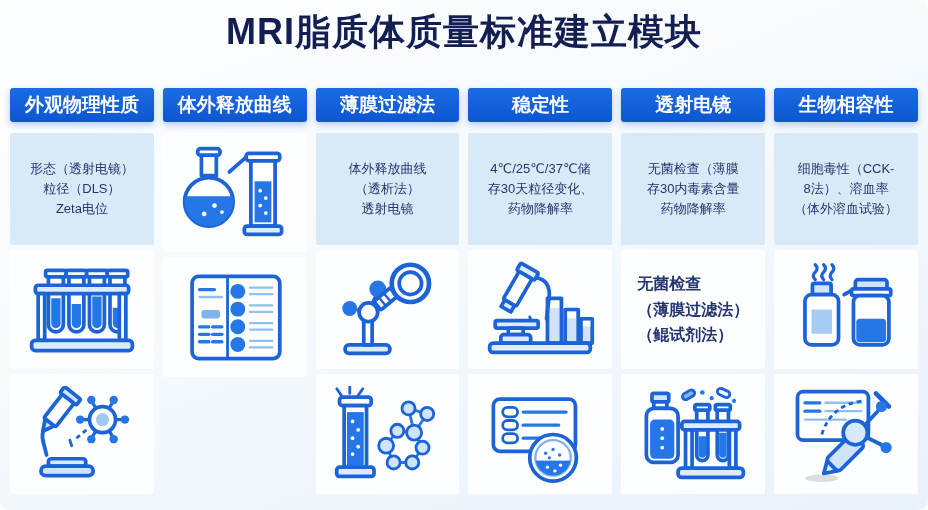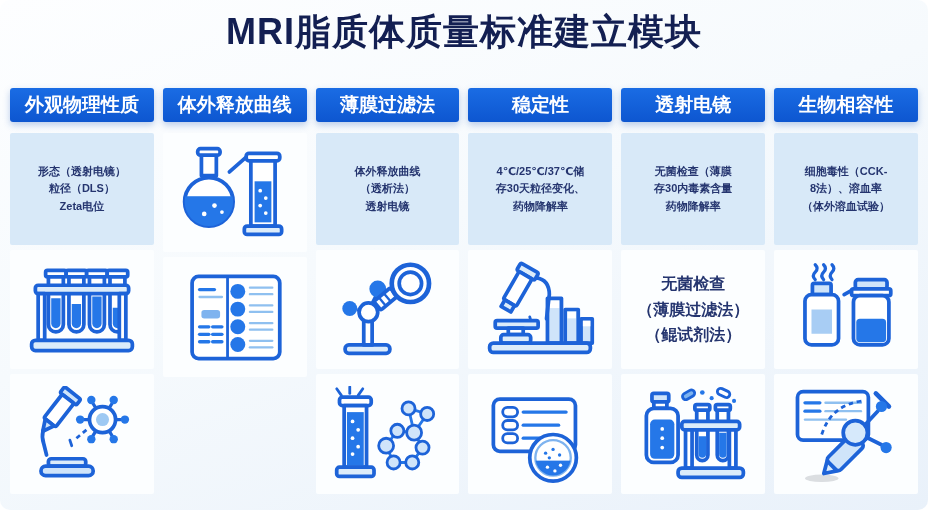--- a/index.html
+++ b/index.html
@@ -11,27 +11,27 @@
   .grid{position:absolute;top:88px;left:10px;width:908px;
         display:grid;grid-template-columns:repeat(6,1fr);column-gap:9px;}
   .col{display:flex;flex-direction:column;}
   .hdr{height:34px;margin-bottom:11px;border-radius:3px;
        background:linear-gradient(180deg,#1a6ce4 0%,#0d56d0 100%);
        box-shadow:0 3px 7px rgba(17,78,180,.28);
        display:flex;align-items:center;justify-content:center;
        color:#ffffff;font-size:19px;font-weight:700;white-space:nowrap;}
   .desc{height:112px;margin-bottom:5px;background:#d8e9f8;border-radius:2px;
         display:flex;align-items:center;justify-content:center;text-align:center;
-        color:#25356f;font-size:11px;font-weight:700;line-height:1.55;
+        color:#25356f;font-size:13px;font-weight:400;line-height:1.55;
         white-space:pre-line;padding:0 2px;box-sizing:border-box;}
   .cell{height:119px;margin-bottom:5px;background:#fcfeff;border-radius:2px;
         display:flex;align-items:center;justify-content:center;}
   .cell.last{height:120px;margin-bottom:0;}
   .celltext{color:#25356f;font-size:16px;font-weight:700;line-height:1.6;
-        text-align:center;white-space:pre-line;}
+        text-align:left;white-space:pre-line;}
   svg{display:block;}
   .st{stroke:#1d63d8;stroke-width:4;fill:#fff;stroke-linejoin:round;stroke-linecap:round;}
   .st3{stroke:#1d63d8;stroke-width:3;fill:#fff;stroke-linejoin:round;stroke-linecap:round;}
   .no{fill:none;stroke:#1d63d8;stroke-width:4;stroke-linecap:round;stroke-linejoin:round;}
   .fb{fill:#2577e8;}
   .fl{fill:#cfe4fa;}
   .flm{fill:#dcecfa;}
   .ln{stroke:#2577e8;stroke-width:3.5;stroke-linecap:round;}
   .lnl{stroke:#8fc0f0;stroke-width:2.5;stroke-linecap:round;}
 </style>

